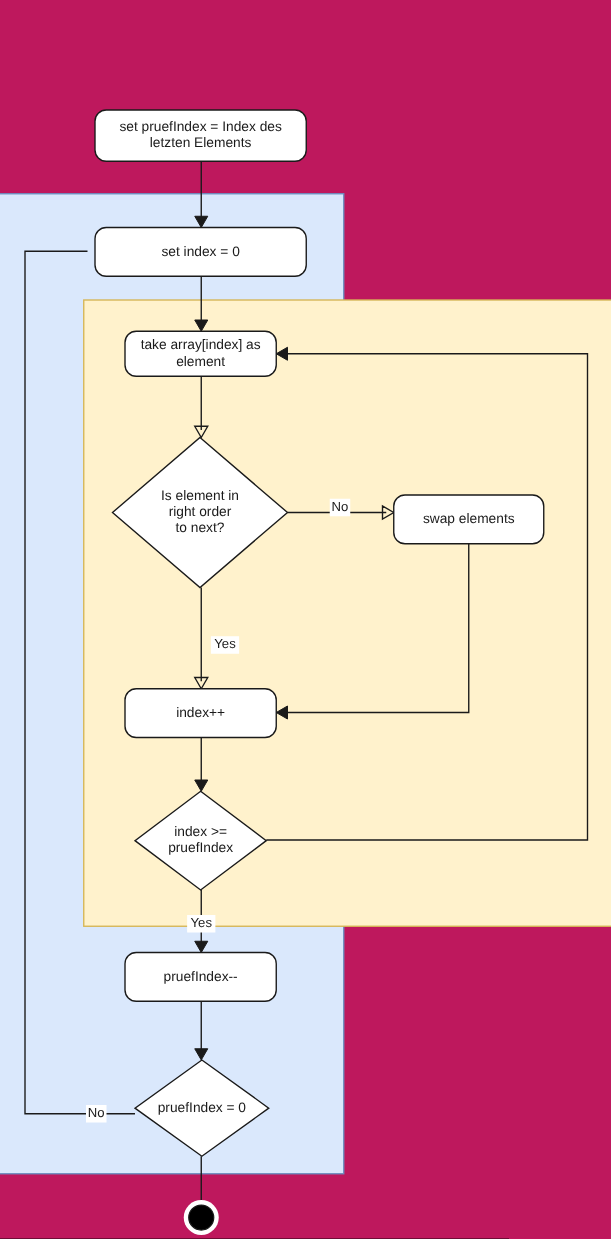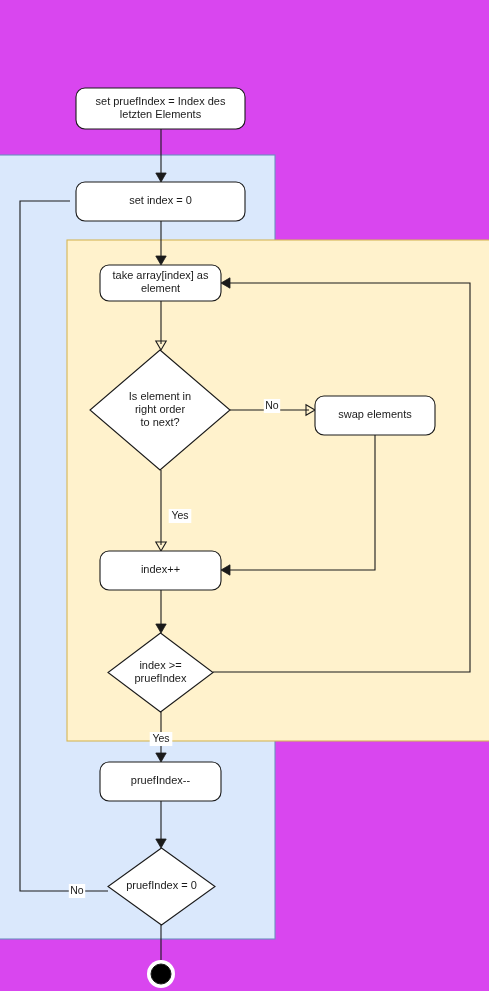--- a/index.html
+++ b/index.html
@@ -10,21 +10,21 @@
   body {
     width: 489px;
     height: 991px;
     overflow: hidden;
     font-family: "Liberation Sans", sans-serif;
   }
   #canvas {
     position: relative;
     width: 489px;
     height: 991px;
-    background: #d946ef;
+    background: #be185d;
     text-align: right;
   }
   svg#diagram {
     display: block;
     width: 489px;
     height: 991px;
   }
   .node-shape {
     fill: #ffffff;
     stroke: #1a1a1a;

